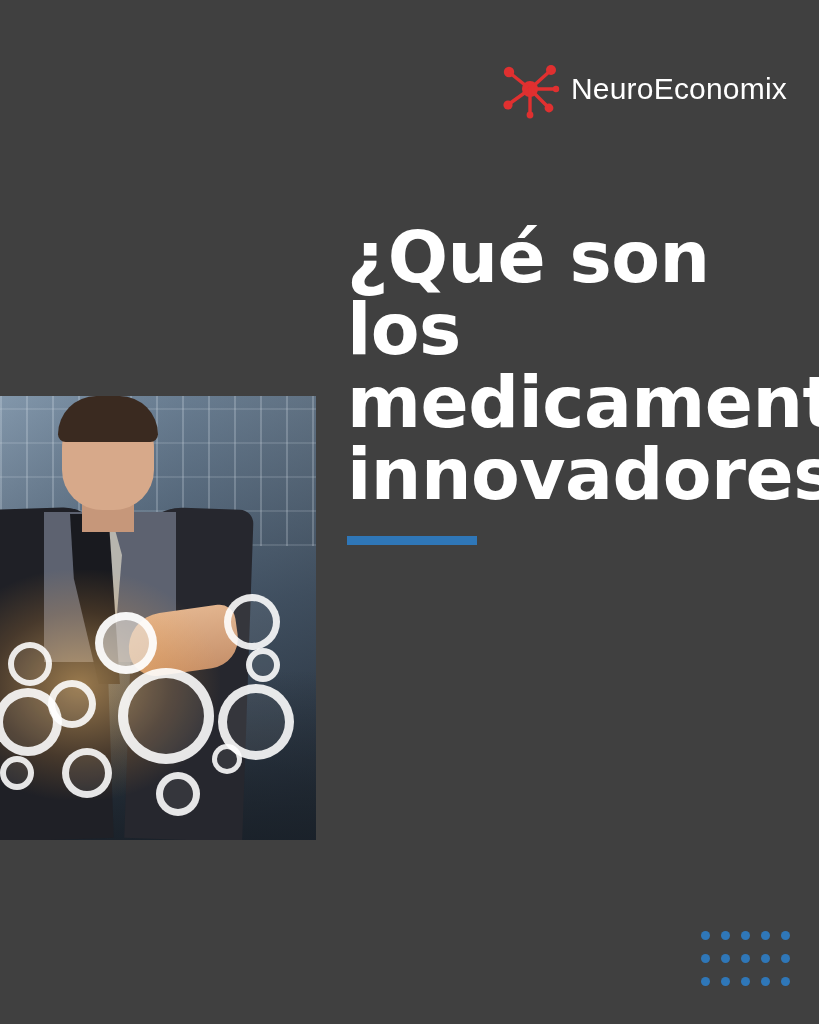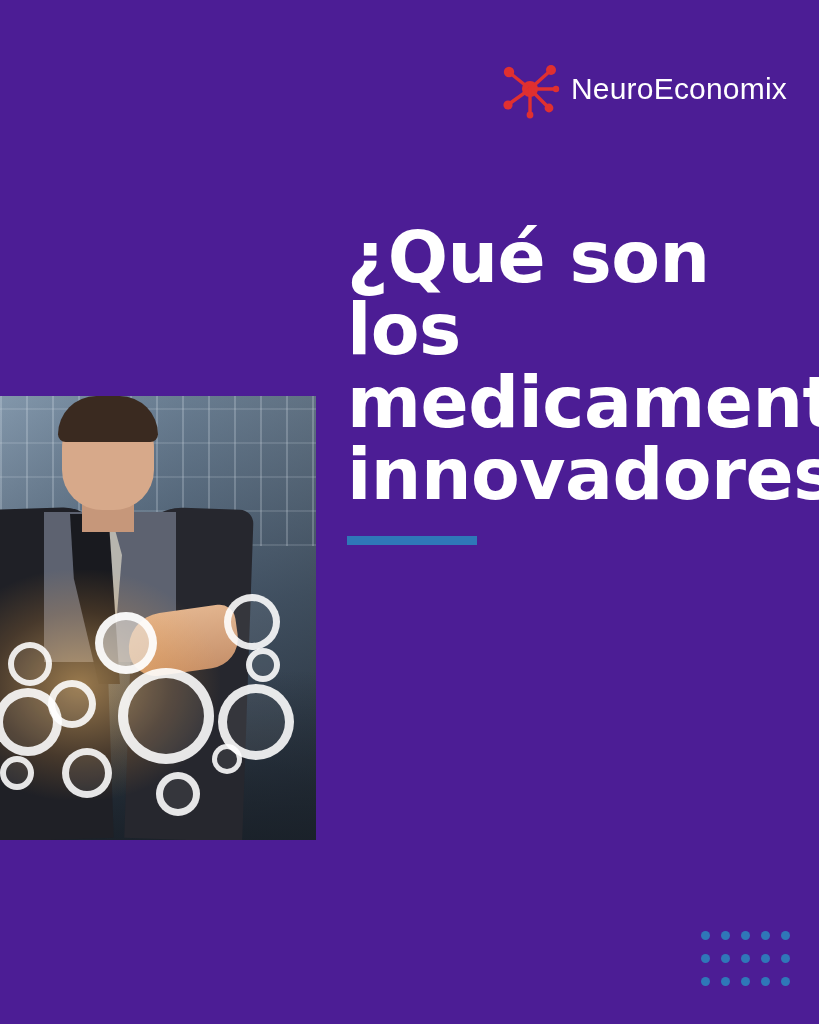--- a/index.html
+++ b/index.html
@@ -9,21 +9,21 @@
     height: 1024px;
     background: #1a1a1a;
     font-family: "Liberation Sans", sans-serif;
     overflow: hidden;
   }
 
   .poster {
     position: relative;
     width: 819px;
     height: 1024px;
-    background: #4c1d95;
+    background: #404040;
     overflow: hidden;
   }
 
   
   .brand {
     position: absolute;
     top: 58px;
     right: 32px;
     display: flex;
     align-items: center;

